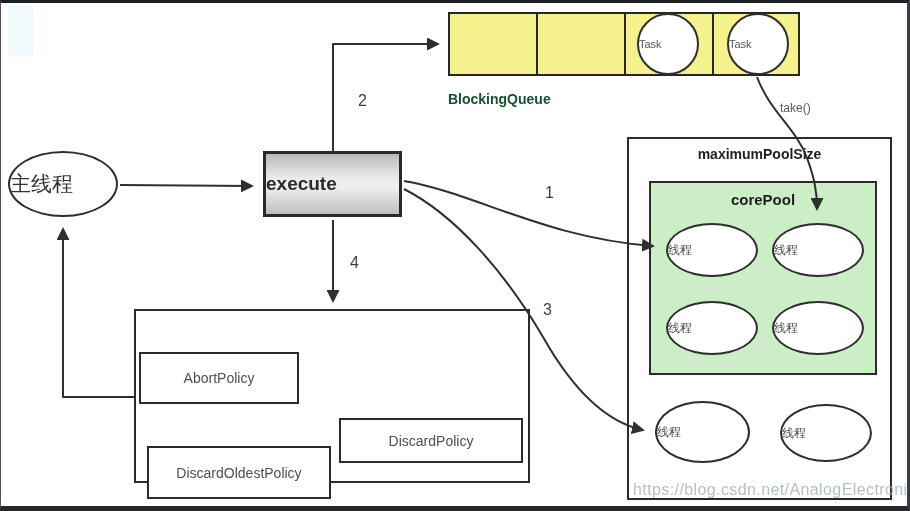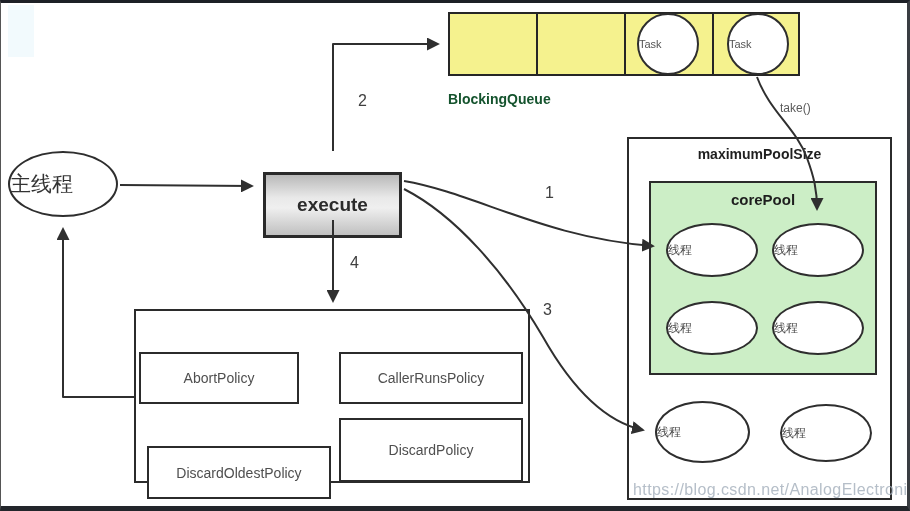--- a/index.html
+++ b/index.html
@@ -16,22 +16,22 @@
   .node{position:absolute;box-sizing:border-box;}
   .ellipse{
     border:2px solid #2e2e2e;border-radius:50%;background:#fff;
     display:flex;align-items:center;justify-content:flex-start;z-index:4;
   }
   .main-thread{left:8px;top:151px;width:110px;height:66px;font-size:21px;color:#333;z-index:2;}
   .execute{
     left:263px;top:151px;width:139px;height:66px;
     border:3px solid #2a2a2a;
     background:linear-gradient(180deg,#b9b9b9 0%,#e9e9e9 38%,#efefef 55%,#d7d7d7 78%,#c0c0c0 100%);
-    display:flex;align-items:center;justify-content:center;
-    font-size:19px;font-weight:bold;color:#2b2b2b;z-index:2;margin-top:21px;
+    display:flex;align-items:center;
+    font-size:19px;font-weight:bold;color:#2b2b2b;z-index:2;
   }
   .queue{left:448px;top:12px;width:352px;height:64px;background:#f5f28e;border:2px solid #262626;z-index:2;}
   .queue-divider{position:absolute;top:-2px;bottom:-2px;width:2px;background:#262626;}
   .task-circle{width:62px;height:62px;font-size:11px;color:#555;z-index:3;}
   .queue-label{left:448px;top:91px;font-size:14px;font-weight:bold;color:#14532d;z-index:2;}
   .take-label{left:780px;top:101px;font-size:12px;color:#5a5a5a;z-index:6;}
   .maxpool{left:627px;top:137px;width:265px;height:363px;border:2px solid #2b2b2b;background:#fff;z-index:2;}
   .maxpool-title{margin-top:7px;text-align:center;font-size:14px;font-weight:bold;color:#1f1f1f;}
   .corepool{left:649px;top:181px;width:228px;height:194px;border:2px solid #2b2b2b;background:#cceec6;z-index:3;}
   .corepool-title{margin-top:8px;text-align:center;font-size:15px;font-weight:bold;color:#1e1e1e;}
@@ -40,21 +40,21 @@
   .handler{left:134px;top:309px;width:396px;height:174px;border:2px solid #2b2b2b;background:#fff;z-index:2;}
   .handler-title{margin-top:9px;text-align:center;font-size:15px;font-weight:bold;color:#1e1e1e;}
   .policy{
     position:absolute;border:2px solid #2b2b2b;background:#fff;
     display:flex;align-items:center;justify-content:center;
     font-size:14px;color:#4f4f4f;box-sizing:border-box;
   }
   .p0{left:3px;top:41px;width:160px;height:52px;}
   .p1{left:203px;top:41px;width:184px;height:52px;}
   .p2{left:11px;top:107px;width:184px;height:53px;margin-top:28px;}
-  .p3{left:203px;top:107px;width:184px;height:64px;}
+  .p3{left:203px;top:107px;width:184px;height:45px;}
   .watermark{
     left:633px;top:481px;font-size:16px;color:rgba(162,174,186,0.8);
     letter-spacing:0.4px;z-index:8;white-space:nowrap;
   }
 </style>
 </head>
 <body>
 
 <div class="stage">
 
@@ -123,23 +123,20 @@
     <span>线程</span>
   </div>
   <div class="node ellipse thread" style="left:780px;top:404px;height:58px">
     <span>线程</span>
   </div>
 
   <div class="node handler">
     <div class="policy p0">
       <span>AbortPolicy</span>
     </div>
-    <div class="policy p1">
-      <span>CallerRunsPolicy</span>
-    </div>
     <div class="policy p2">
       <span>DiscardOldestPolicy</span>
     </div>
     <div class="policy p3">
       <span>DiscardPolicy</span>
     </div>
   </div>
 
   <div class="step" style="left:545px;top:184px">1</div>
   <div class="step" style="left:358px;top:92px">2</div>

